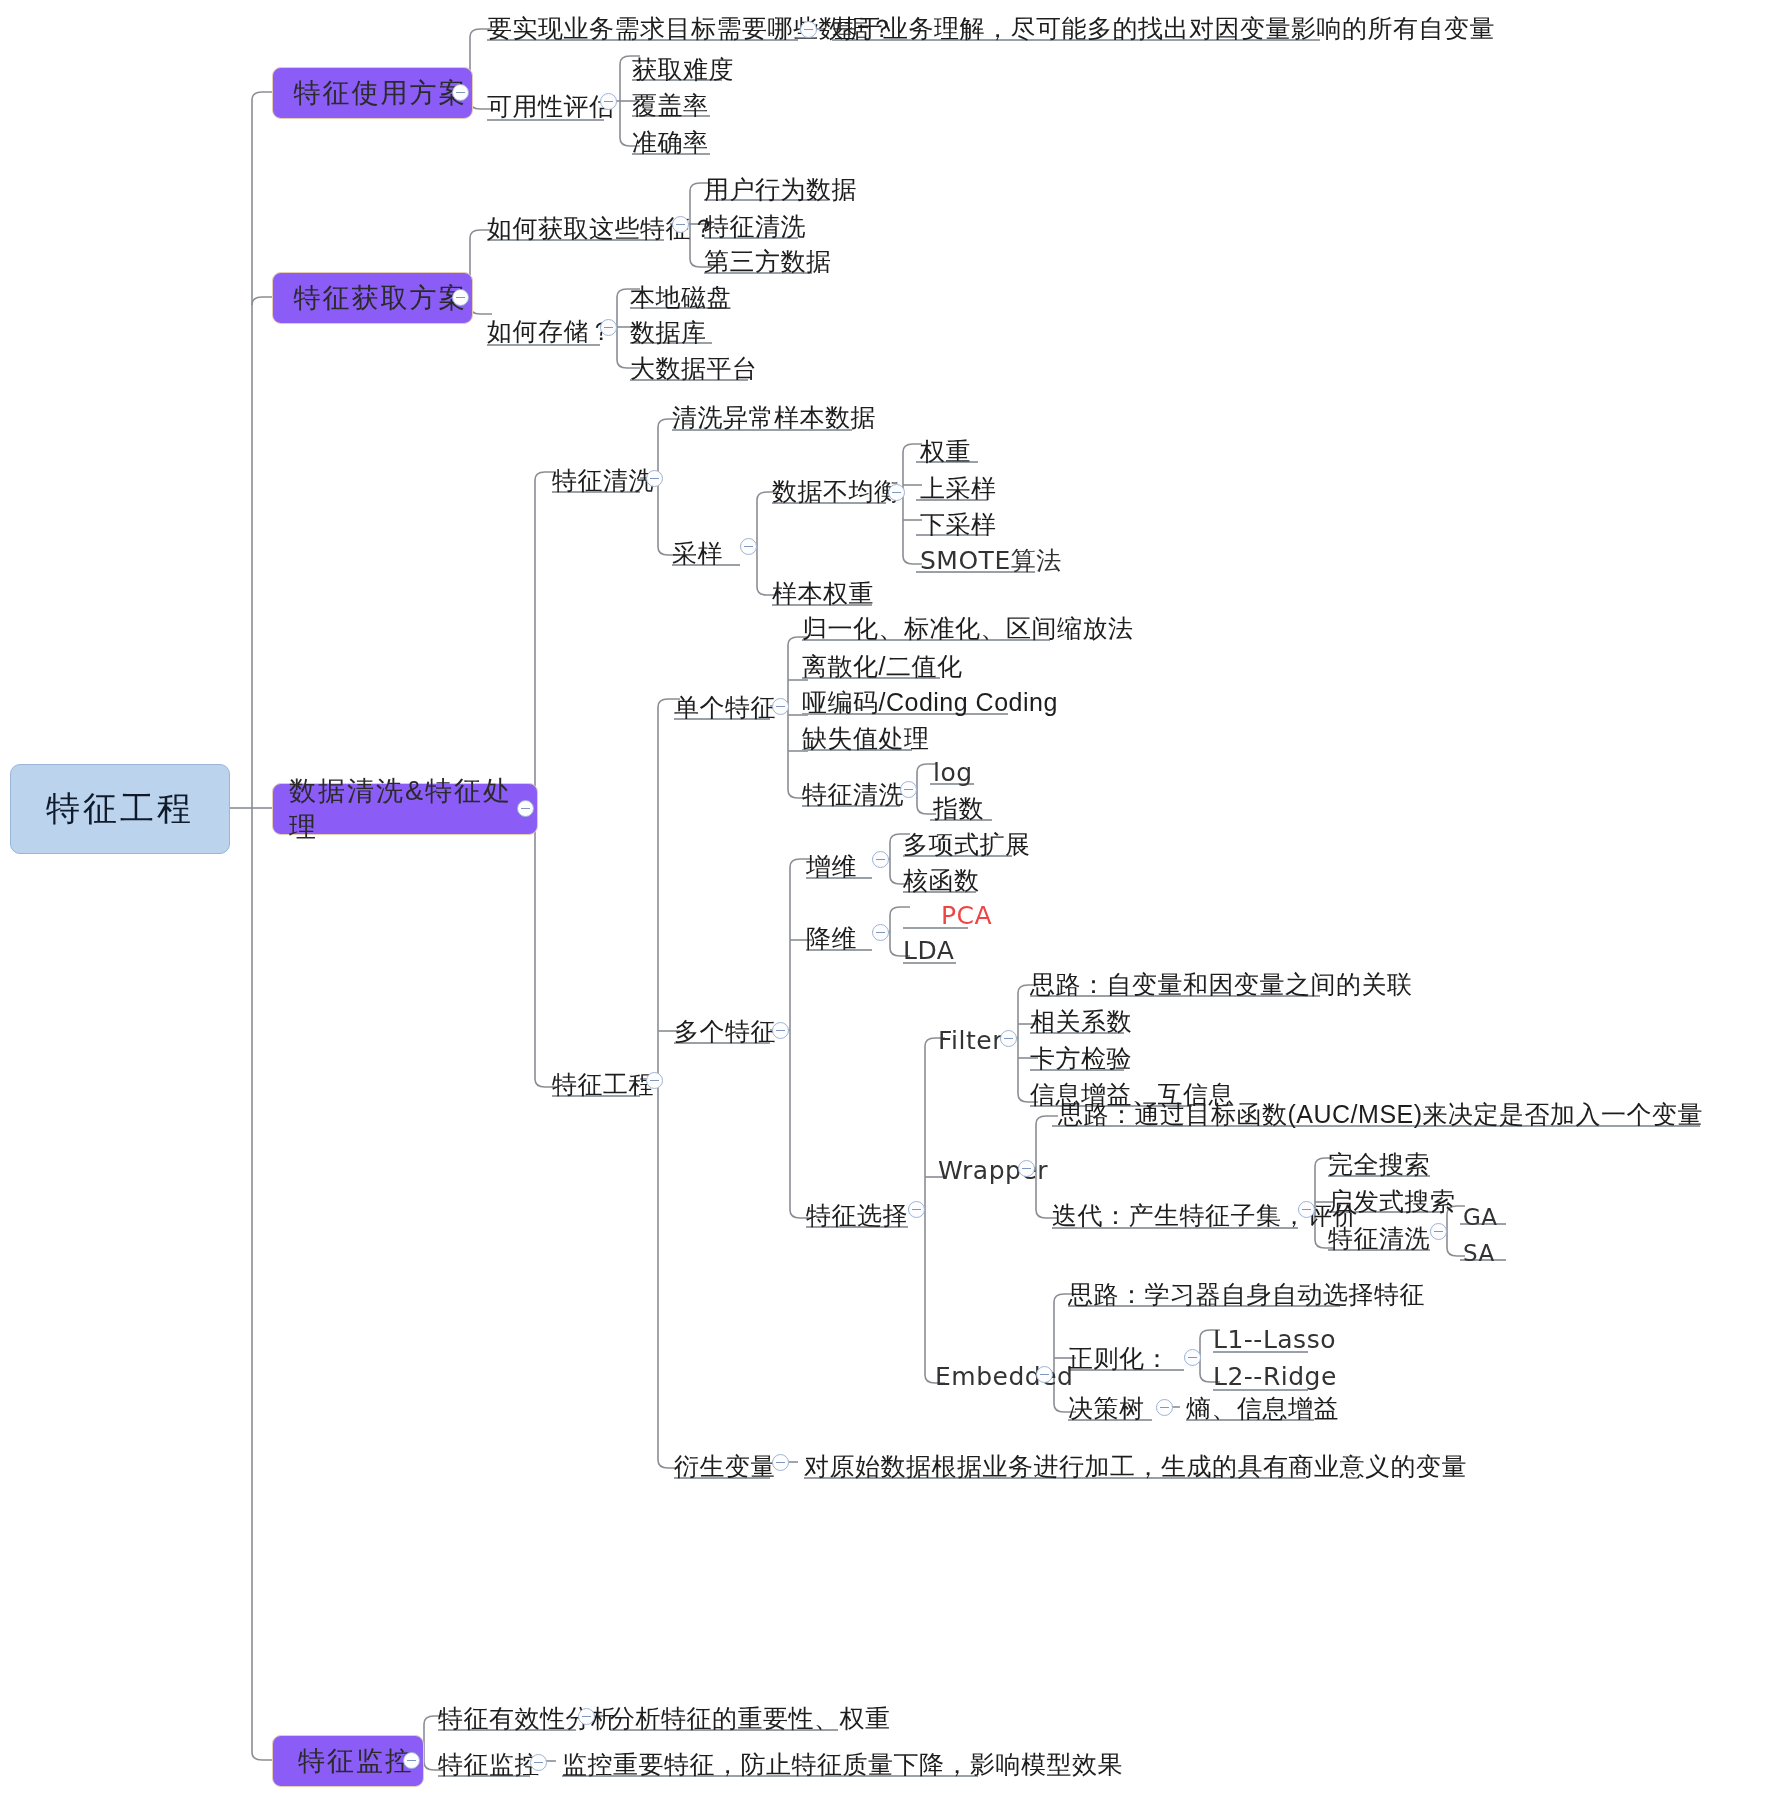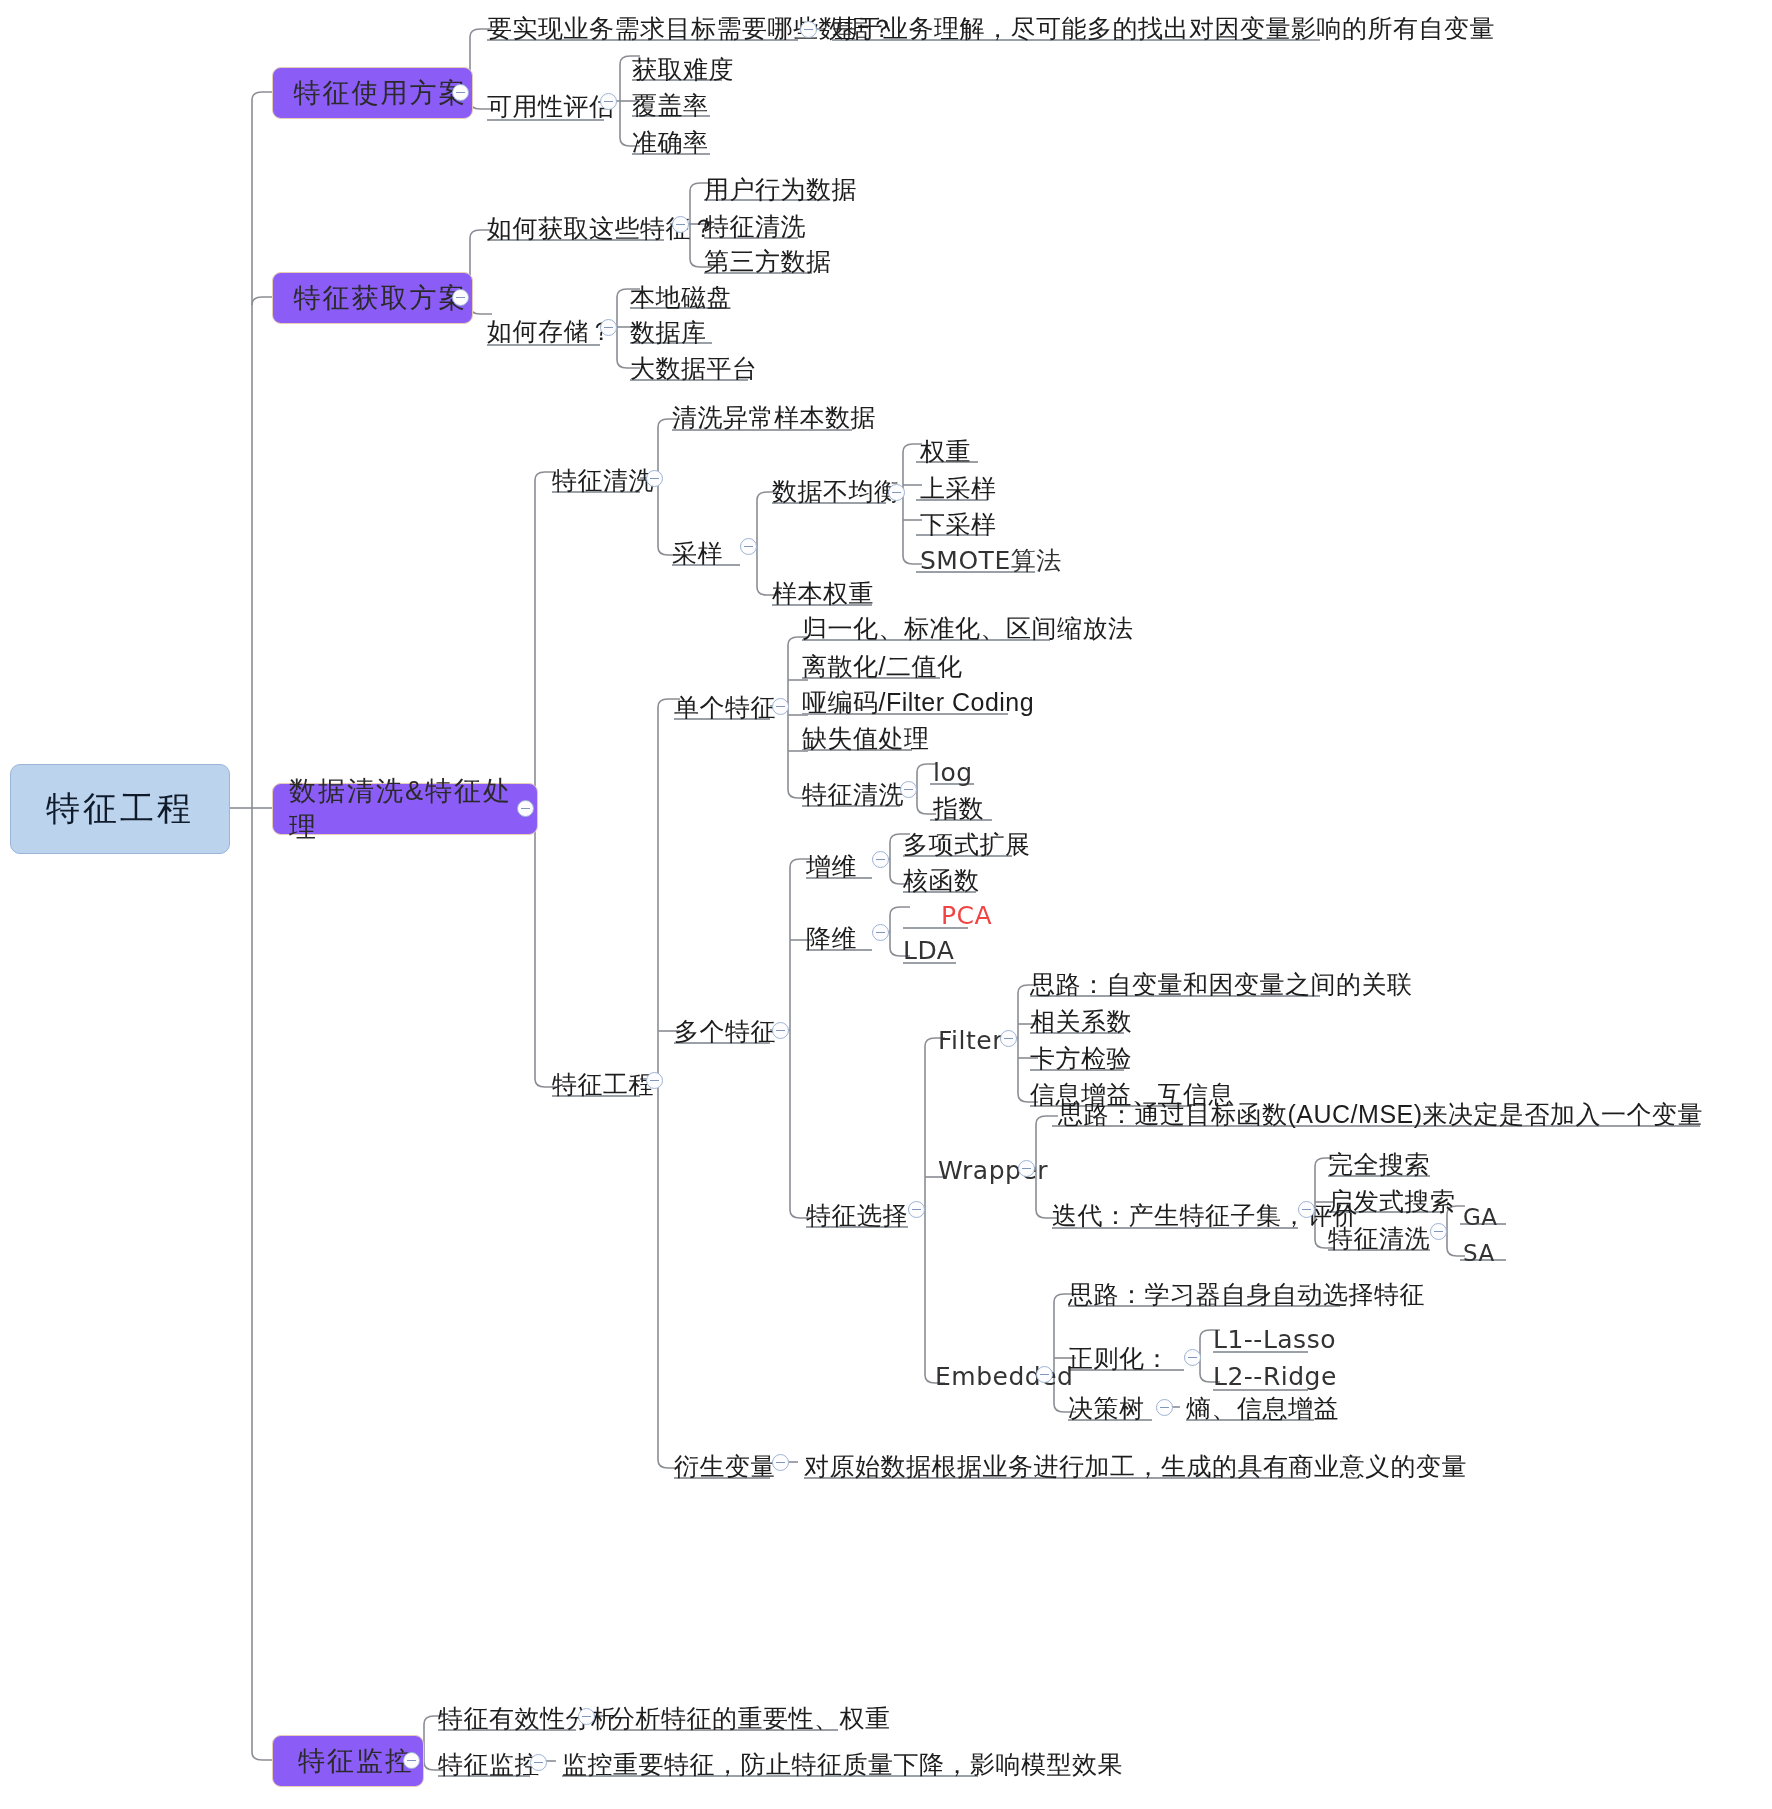--- a/index.html
+++ b/index.html
@@ -305,21 +305,21 @@
   <div class="lbl en" style="left:920px;top:544px;color:#333;">SMOTE算法</div>
   <div class="lbl" style="left:772px;top:577px;">样本权重</div>
 
   <div class="lbl" style="left:552px;top:1068px;">特征工程</div>
   <div class="tgl" style="left:646px;top:1072px;"></div>
 
   <div class="lbl" style="left:674px;top:691px;">单个特征</div>
   <div class="tgl" style="left:772px;top:698px;"></div>
   <div class="lbl" style="left:802px;top:612px;">归一化、标准化、区间缩放法</div>
   <div class="lbl" style="left:802px;top:650px;">离散化/二值化</div>
-  <div class="lbl" style="left:802px;top:686px;">哑编码/Filter Coding</div>
+  <div class="lbl" style="left:802px;top:686px;">哑编码/Coding Coding</div>
   <div class="lbl" style="left:802px;top:722px;">缺失值处理</div>
   <div class="lbl" style="left:802px;top:778px;">特征清洗</div>
   <div class="tgl" style="left:900px;top:781px;"></div>
   <div class="lbl en" style="left:933px;top:758px;color:#333;">log</div>
   <div class="lbl" style="left:933px;top:792px;">指数</div>
 
   <div class="lbl" style="left:674px;top:1015px;">多个特征</div>
   <div class="tgl" style="left:772px;top:1022px;"></div>
 
   <div class="lbl" style="left:806px;top:850px;">增维</div>

